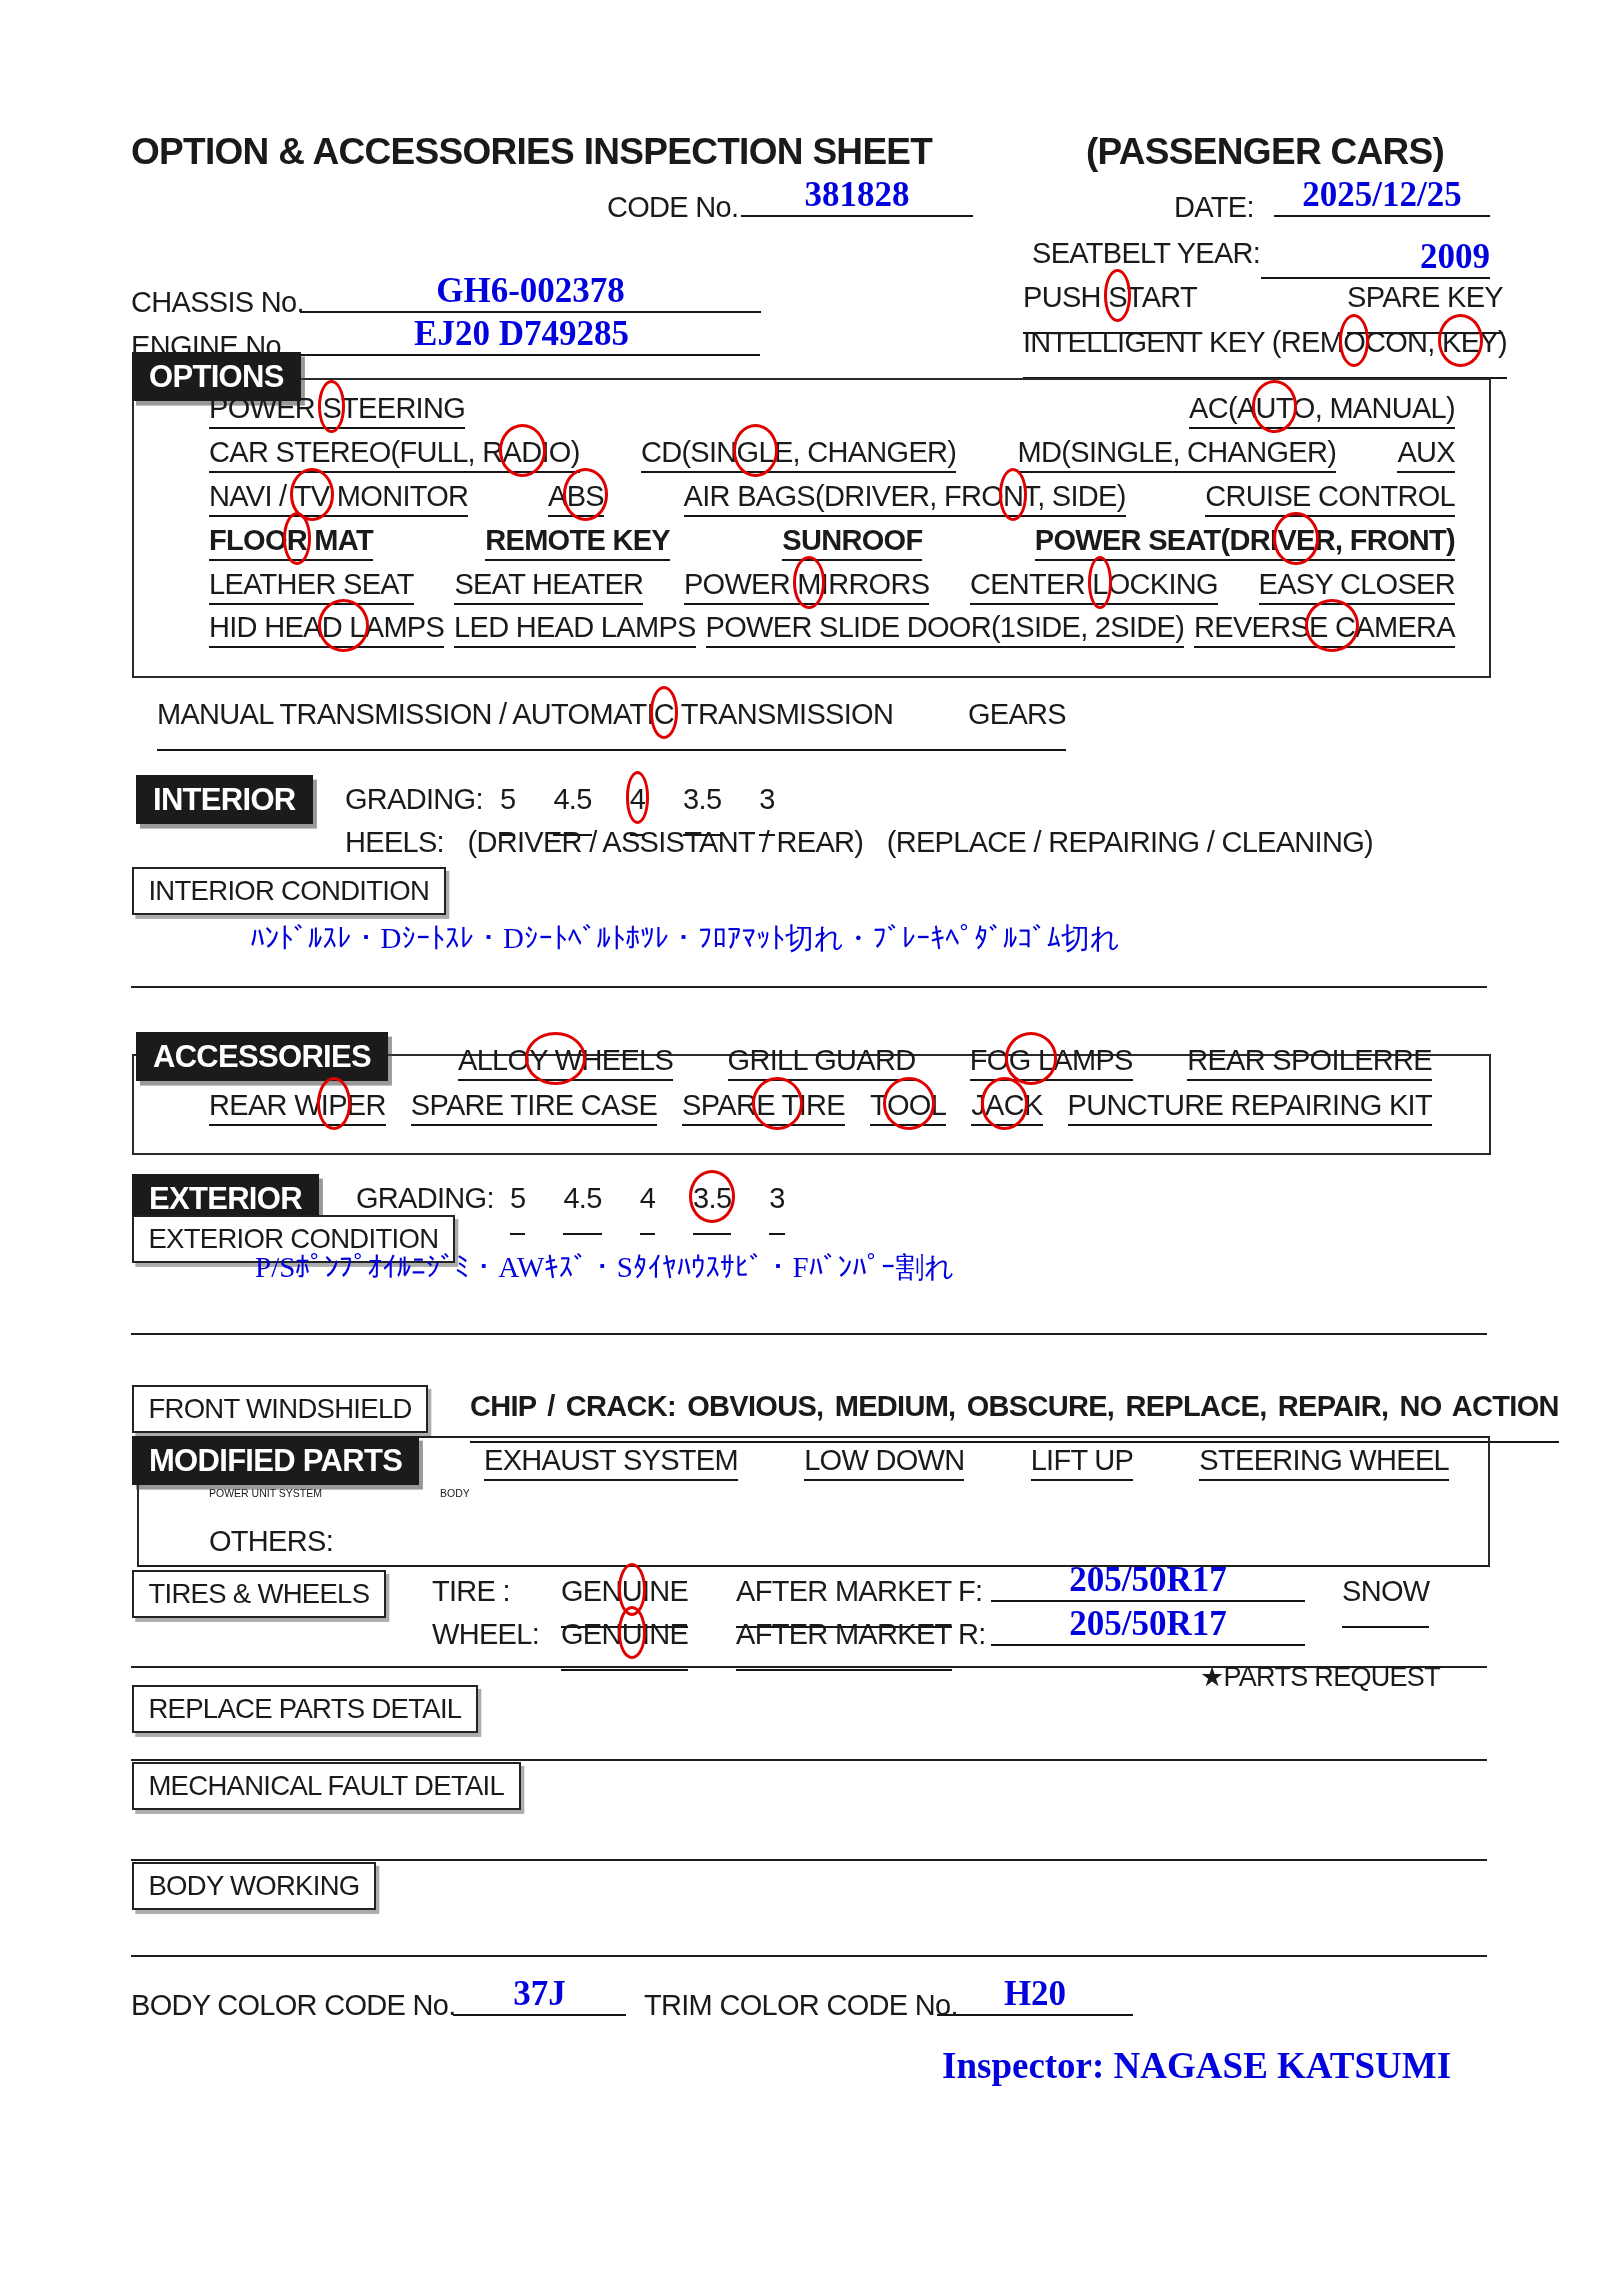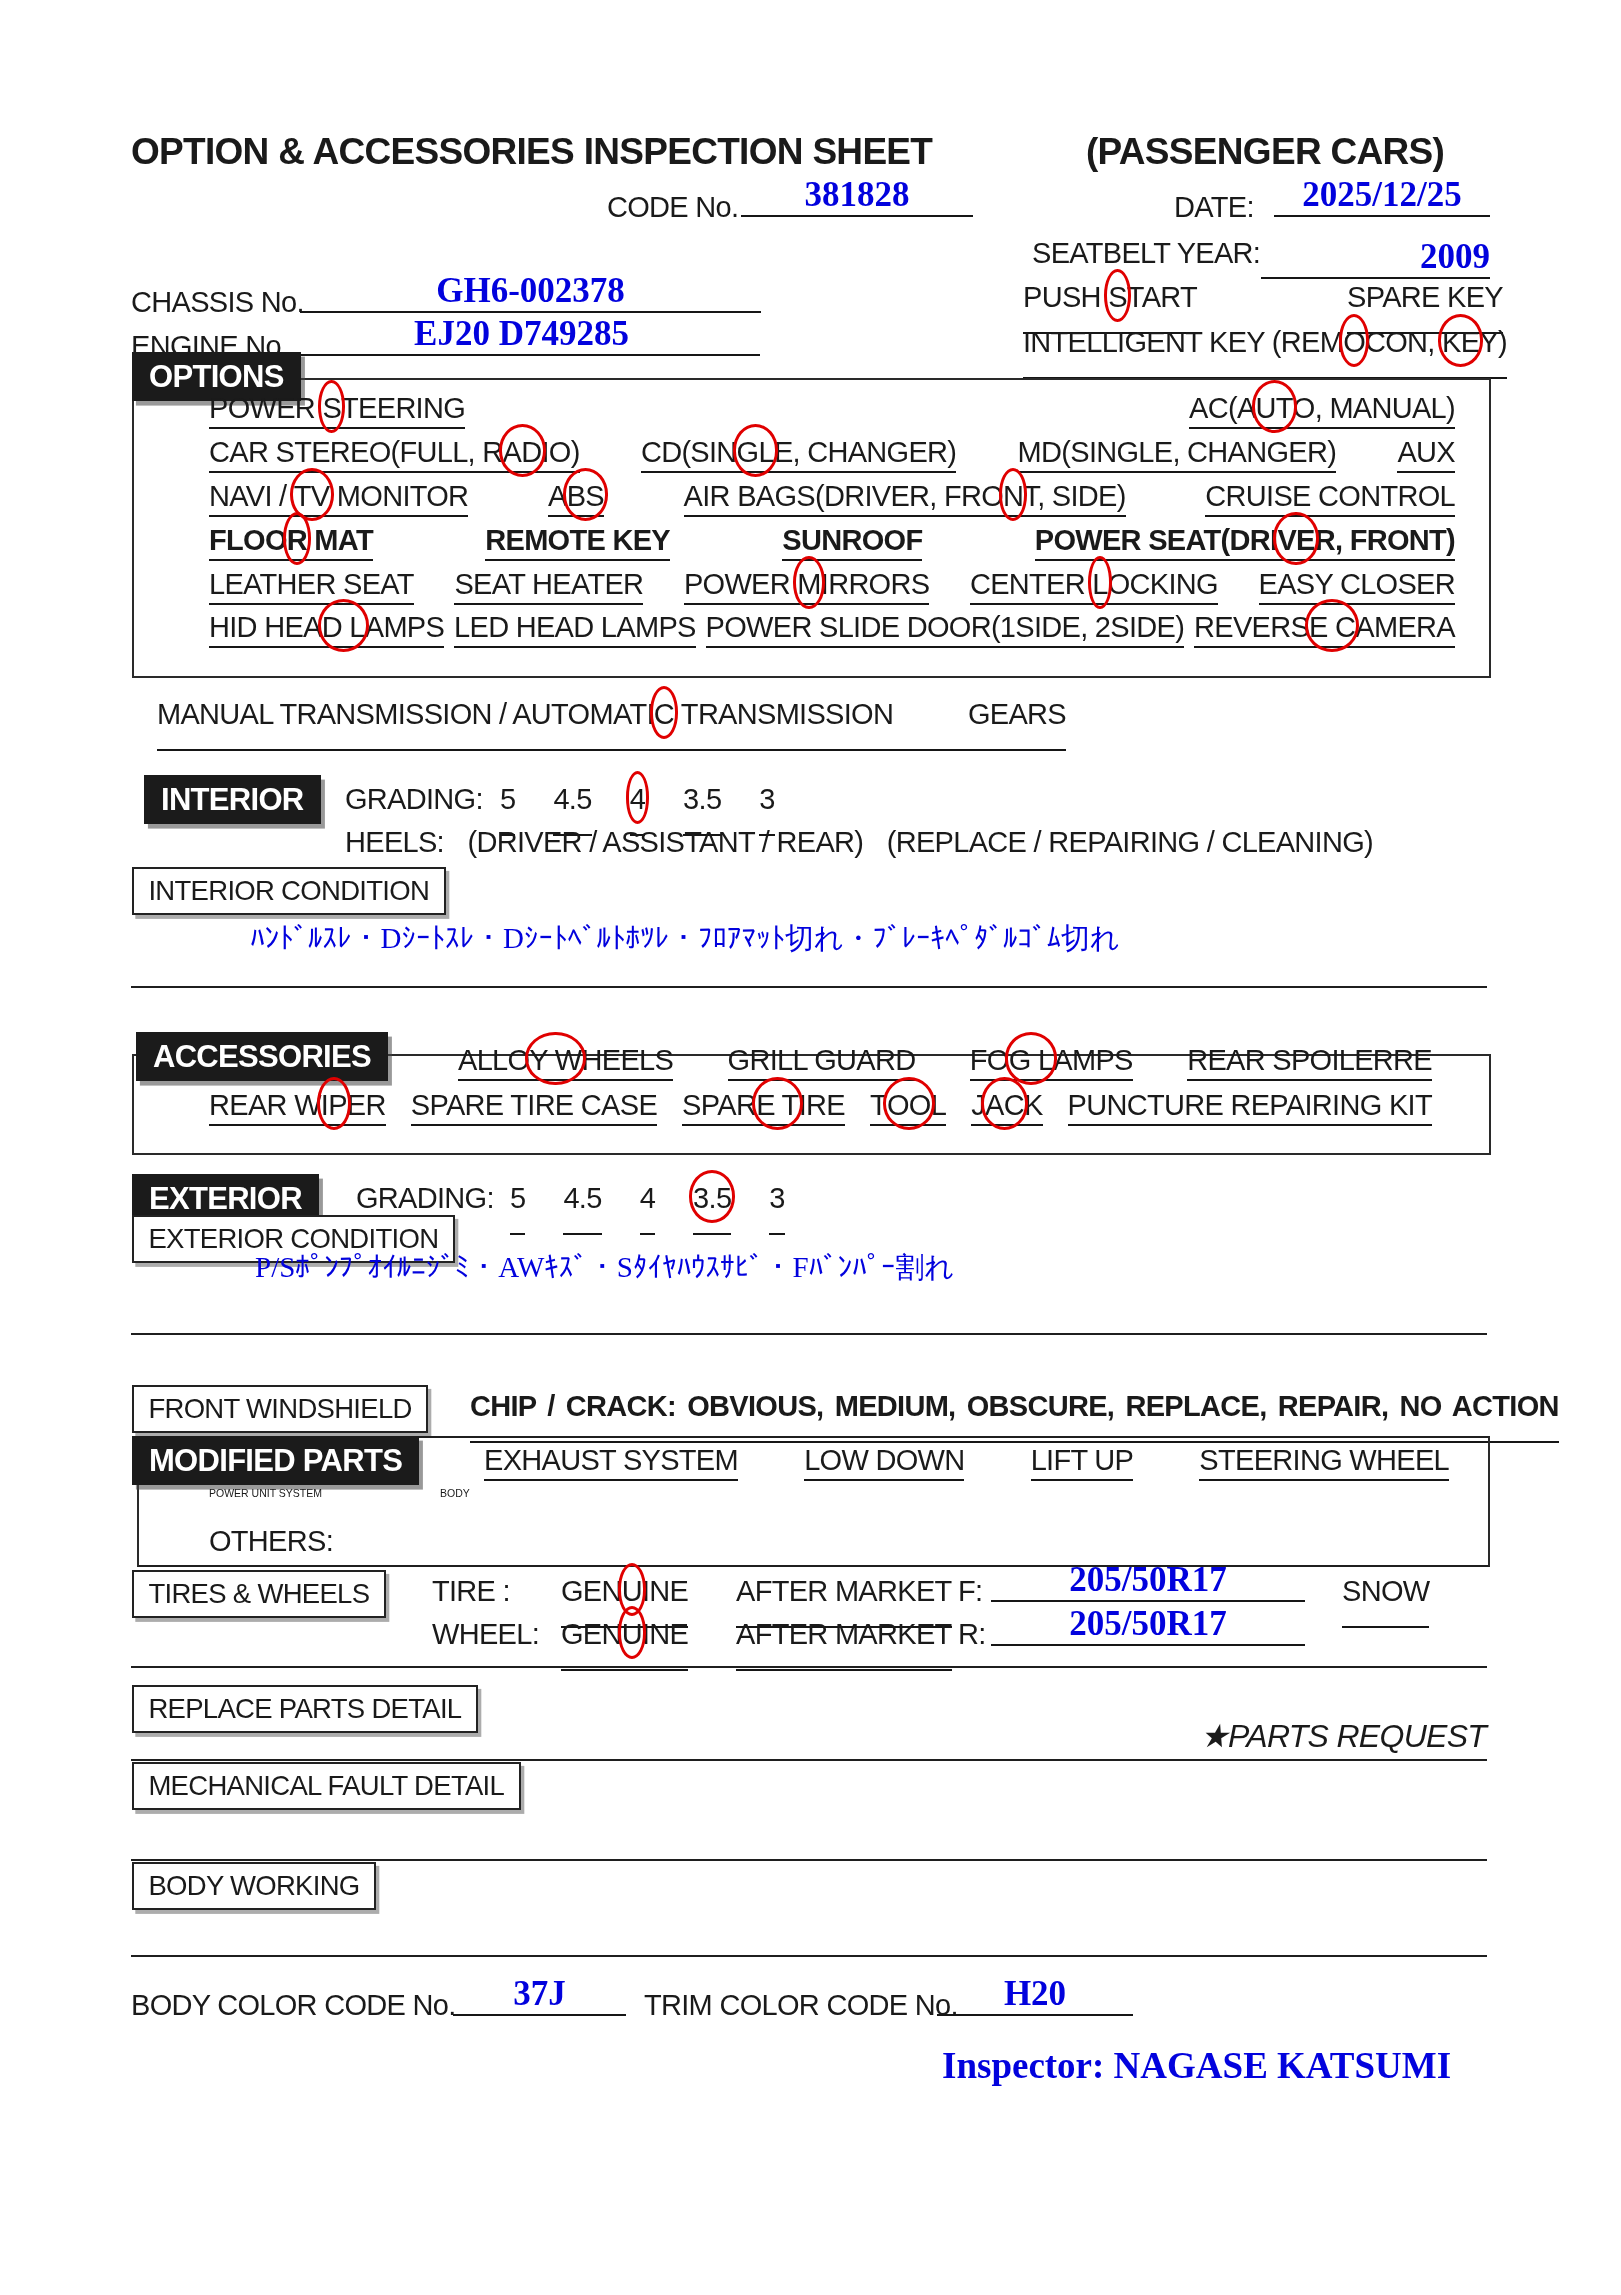--- a/index.html
+++ b/index.html
@@ -95,21 +95,21 @@
       <span class="item"><span>LED HEAD LAMPS</span></span>
       <span class="item"><span>POWER SLIDE DOOR(1SIDE,  2SIDE)</span></span>
       <span class="item"><span>REVERS</span><span class="circled">E C</span><span>AMERA</span></span>
     </div>
 
   <div class="abs optrow u" style="left:157px;top:698px;width:909px;">
     <span class="t-lbl"><span>MANUAL TRANSMISSION / AUTOMATI</span><span class="circled">C</span><span> TRANSMISSION</span></span>
     <span class="t-lbl">GEARS</span>
   </div>
 
-  <div class="abs blackbox" style="left:144px;top:775px;text-align:center;">INTERIOR</div>
+  <div class="abs blackbox" style="left:136px;top:775px;text-align:center;">INTERIOR</div>
   <div class="abs t-lbl" style="left:345px;top:783px;">GRADING:</div>
   <div class="abs flexrow" style="left:500px;top:783px;gap:38px;">
     <span class="t-lbl u"><span>5</span></span>
     <span class="t-lbl u"><span>4.5</span></span>
     <span class="t-lbl u"><span></span><span class="circled">4</span><span></span></span>
     <span class="t-lbl u"><span>3.5</span></span>
     <span class="t-lbl u"><span>3</span></span>
   </div>
   <div class="abs flexrow" style="left:345px;top:826px;gap:23.5px;">
     <span class="t-lbl">HEELS:</span>
@@ -176,21 +176,21 @@
   <div class="abs t-lbl u" style="left:1342px;top:1575px;">SNOW</div>
 
   <div class="abs t-lbl" style="left:432px;top:1618px;">WHEEL:</div>
   <div class="abs t-lbl u" style="left:561px;top:1618px;"><span>GEN</span><span class="circled">U</span><span>INE</span></div>
   <div class="abs t-lbl u" style="left:736px;top:1618px;">AFTER MARKET</div>
   <div class="abs t-lbl" style="left:958px;top:1618px;">R:</div>
   <div class="abs field blue t-val" style="left:991px;top:1604px;width:314px;">205/50R17</div>
   <div class="abs hr" style="left:131px;top:1666px;width:1356px;"></div>
 
   <div class="abs whitebox" style="left:132px;top:1685px;">REPLACE PARTS DETAIL</div>
-  <div class="abs t-lbl" style="left:1200px;top:1717px;font-size:32px;font-style:italic;">★PARTS REQUEST</div>
+  <div class="abs t-lbl" style="left:1200px;top:1661px;font-size:27px;">★PARTS REQUEST</div>
   <div class="abs hr" style="left:131px;top:1759px;width:1356px;"></div>
   <div class="abs whitebox" style="left:132px;top:1762px;">MECHANICAL FAULT DETAIL</div>
   <div class="abs hr" style="left:131px;top:1859px;width:1356px;"></div>
   <div class="abs whitebox" style="left:132px;top:1862px;">BODY WORKING</div>
   <div class="abs hr" style="left:131px;top:1955px;width:1356px;"></div>
 
   <div class="abs t-lbl" style="left:131px;top:1989px;">BODY COLOR CODE No.</div>
   <div class="abs field blue t-val" style="left:453px;top:1974px;width:173px;">37J</div>
   <div class="abs t-lbl" style="left:644px;top:1989px;">TRIM COLOR CODE No.</div>
   <div class="abs field blue t-val" style="left:937px;top:1974px;width:196px;">H20</div>

